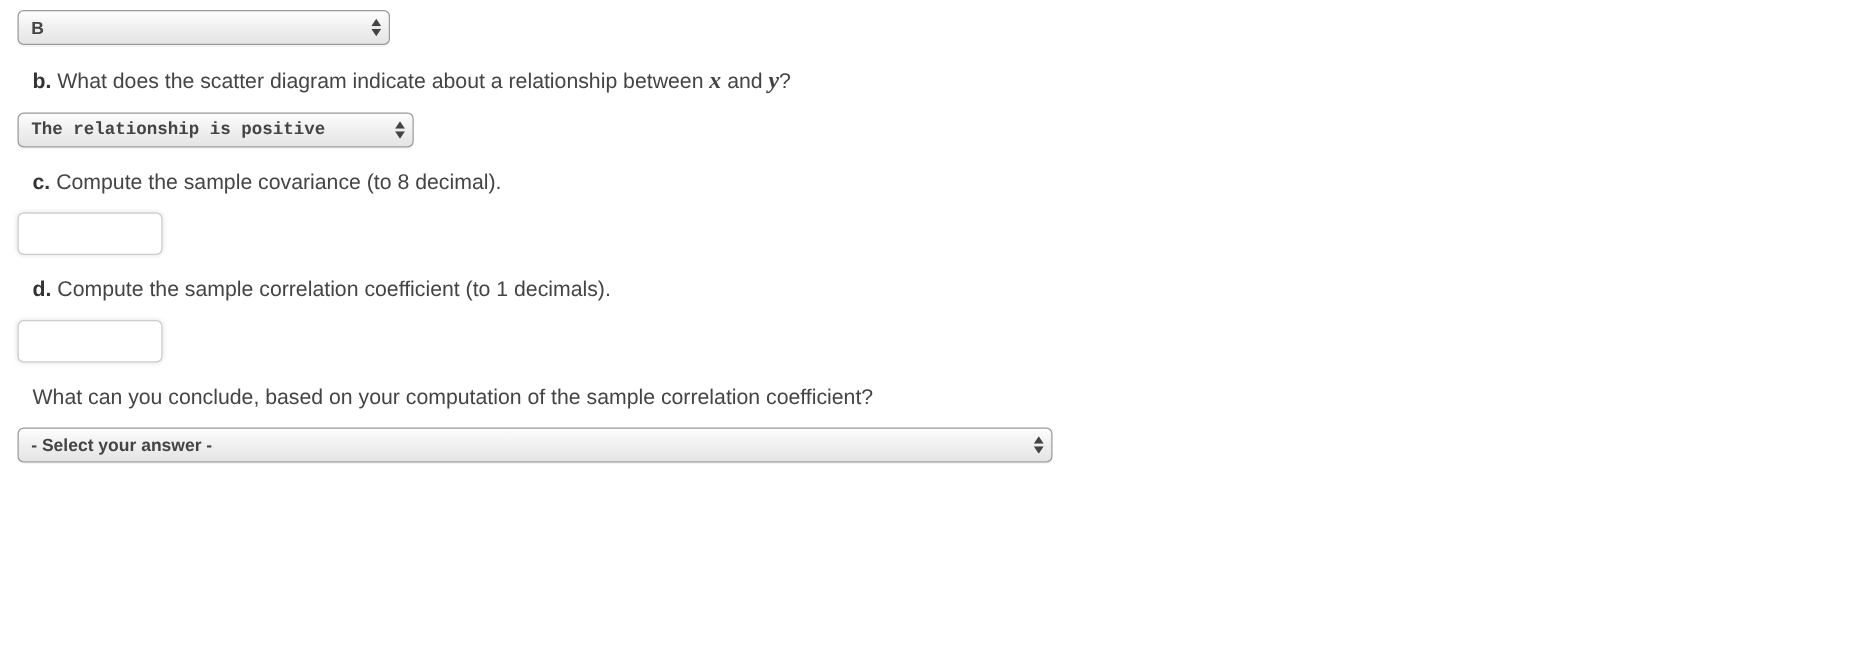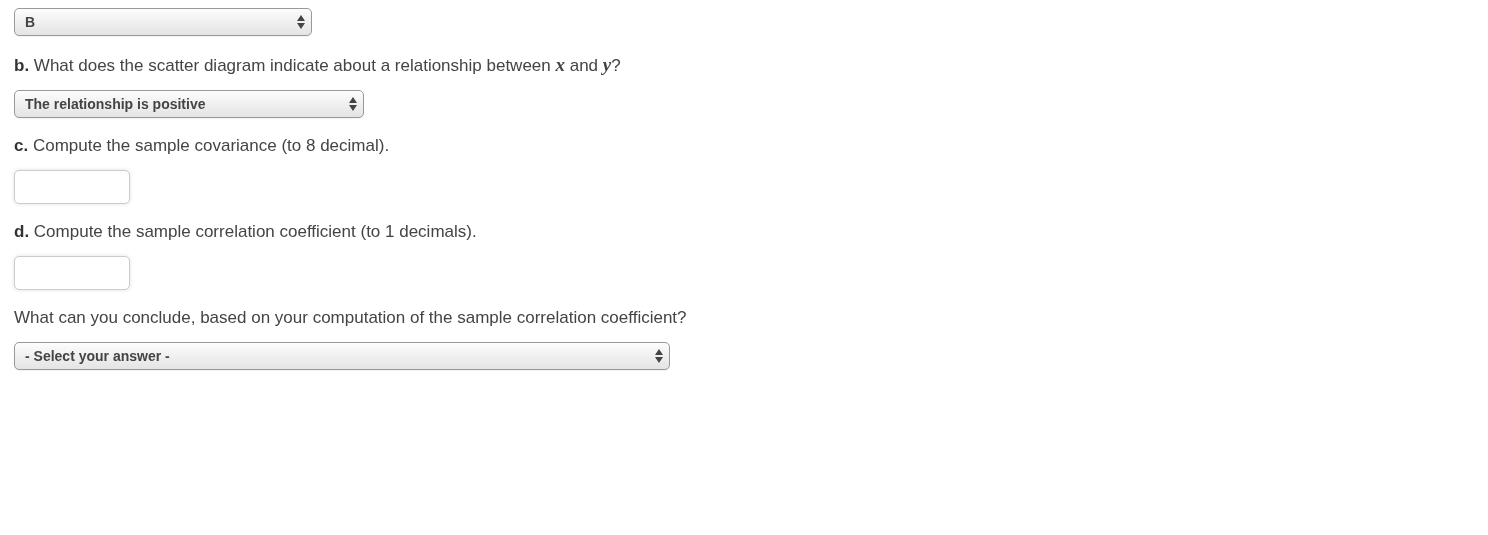--- a/index.html
+++ b/index.html
@@ -10,21 +10,21 @@
       font-size: 17px;
       color: #333;
       margin: 0;
       padding: 8px 14px;
       background: #fff;
     }
     .question-block {
       margin-bottom: 18px;
     }
     .question-text {
-      margin: 14px 0 14px 0;
+      margin: 14px 0 14px 12px;
       color: #444;
     }
     .question-label {
       font-weight: bold;
       color: #333;
     }
     .math-var {
       font-family: "Times New Roman", serif;
       font-style: italic;
       font-weight: bold;
@@ -42,24 +42,25 @@
       cursor: pointer;
       font-size: 14px;
       font-weight: bold;
       color: #444;
       box-shadow: 0 1px 1px rgba(0,0,0,0.05);
     }
     .dropdown.wide-a {
       width: 298px;
     }
     .dropdown.wide-b {
-      width: 350px;
+      width: 317px;
+      font-family: Liberation Mono, monospace;
     }
     .dropdown.wide-e {
-      width: 656px;
+      width: 828px;
     }
     .dropdown-arrows {
       position: absolute;
       right: 6px;
       top: 50%;
       transform: translateY(-50%);
       display: flex;
       flex-direction: column;
       align-items: center;
       line-height: 0;

